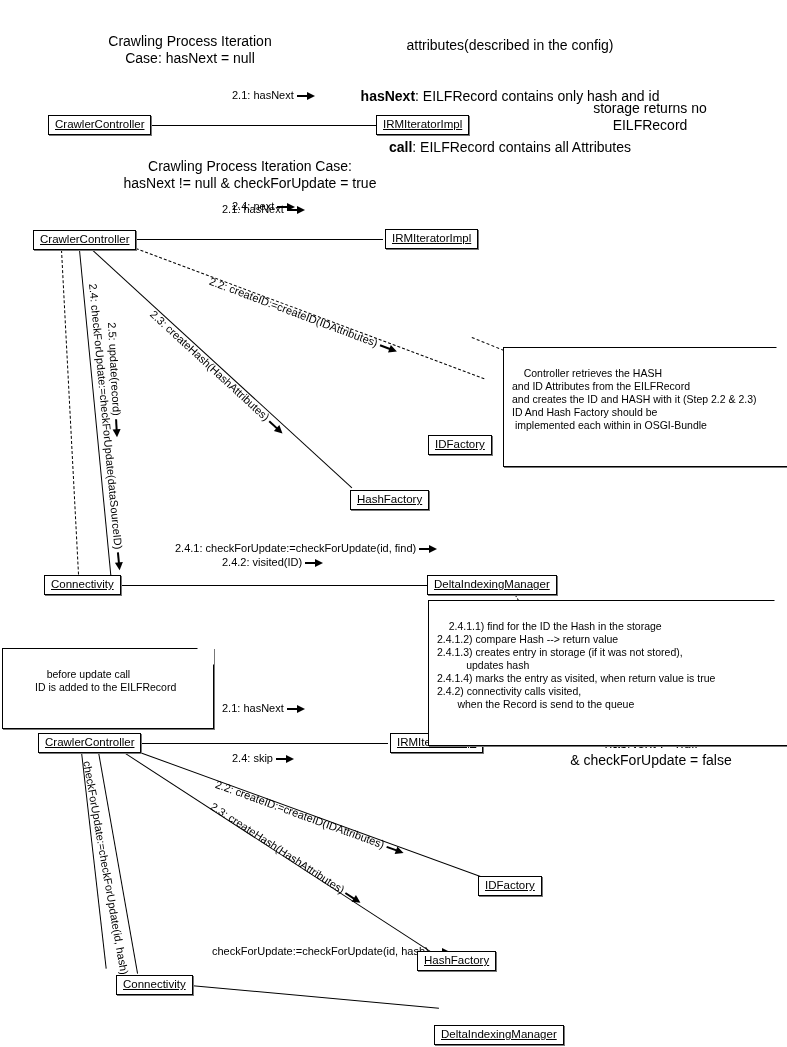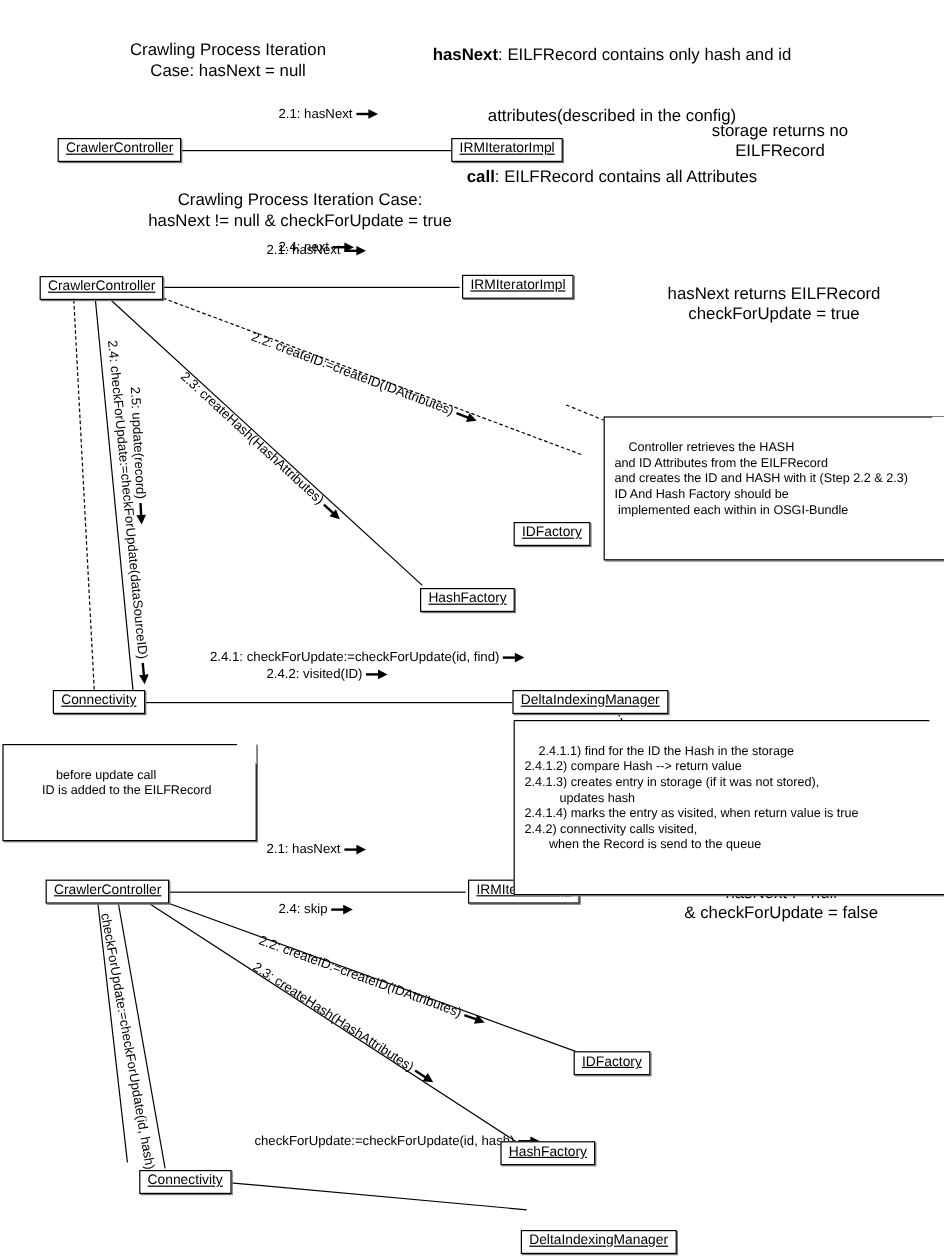--- a/index.html
+++ b/index.html
@@ -107,22 +107,22 @@
     transform-origin:0 0;
     z-index:12;
   }
 </style>
 </head>
 <body>
 
 <div id="canvas">
 
   <div class="txt c" style="left:300px;top:3px;width:420px;">
+    <div>attributes(described in the config)</div>
     <div><b>hasNext</b><span>: EILFRecord contains only hash and id</span></div>
-    <div>attributes(described in the config)</div>
     <div><b>call</b><span>: EILFRecord contains all Attributes</span></div>
   </div>
 
   <div class="txt c" style="left:40px;top:33px;width:300px;">Crawling Process Iteration
 Case: hasNext = null</div>
 
   <div class="msg" style="left:232px;top:89px;">
     <span>2.1: hasNext</span><span class="arr"></span>
   </div>
 
@@ -158,22 +158,20 @@
 
   <div class="link dash" style="left:62px;top:250px;width:335px;transform:rotate(87deg);"></div>
 
   <div class="obj" style="left:33px;top:230px;">
     <span>CrawlerController</span>
   </div>
   <div class="obj" style="left:385px;top:229px;">
     <span>IRMIteratorImpl</span>
   </div>
 
-  <div class="txt c" style="left:505px;top:236px;width:280px;">hasNext returns EILFRecord
-checkForUpdate = true</div>
 
   <div class="msg rot" style="left:212px;top:275px;transform:rotate(20.5deg);">
     <span>2.2: createID:=createID(IDAttributes)</span><span class="arr"></span>
   </div>
   <div class="msg rot" style="left:156px;top:308px;transform:rotate(42.5deg);">
     <span>2.3: createHash(HashAttributes)</span><span class="arr"></span>
   </div>
   <div class="msg rot" style="left:99px;top:283px;transform:rotate(84.5deg);">
     <span>2.4: checkForUpdate:=checkForUpdate(dataSourceID)</span><span class="arr"></span>
   </div>
@@ -207,21 +205,21 @@
 
   <div class="link" style="left:118px;top:585px;width:310px;"></div>
 
   <div class="obj" style="left:44px;top:575px;">
     <span>Connectivity</span>
   </div>
   <div class="obj" style="left:427px;top:575px;">
     <span>DeltaIndexingManager</span>
   </div>
 
-  <div class="note" style="left:2px;top:620px;width:170px;padding-left:32px;">
+  <div class="note" style="left:2px;top:648px;width:170px;padding-left:32px;">
     <span>before update call
 ID is added to the EILFRecord</span>
     <div class="foldcut"></div>
   </div>
 
   <div class="notelink" style="left:513px;top:590px;width:22px;transform:rotate(60deg);"></div>
   <div class="note" style="left:428px;top:600px;width:345px;">
     <span>2.4.1.1) find for the ID the Hash in the storage
 2.4.1.2) compare Hash --&gt; return value
 2.4.1.3) creates entry in storage (if it was not stored),

